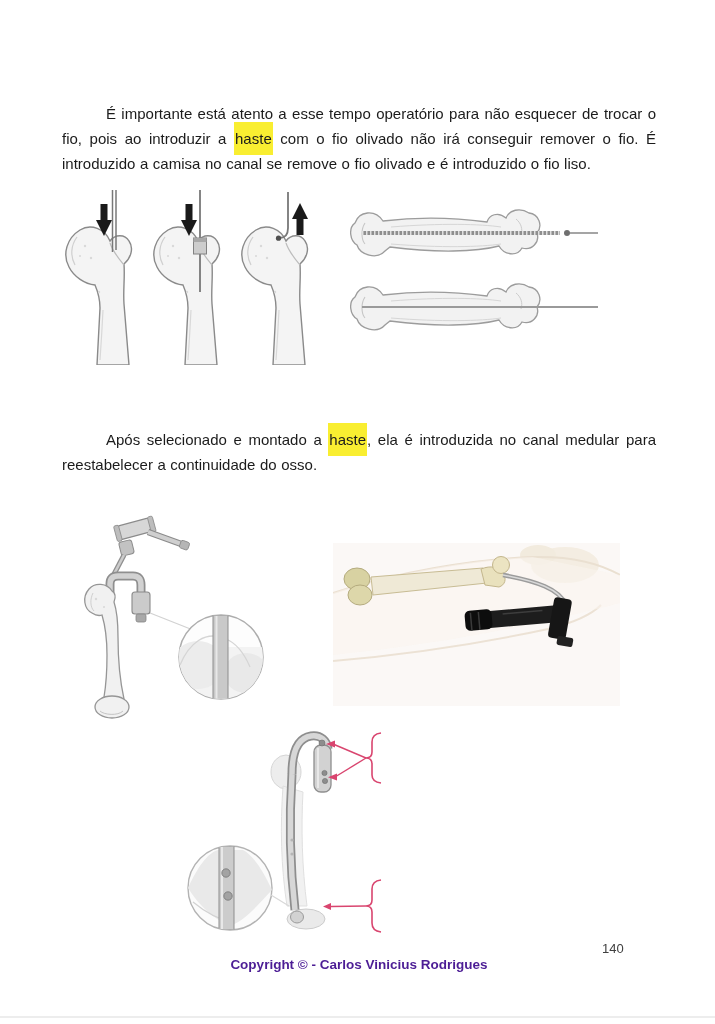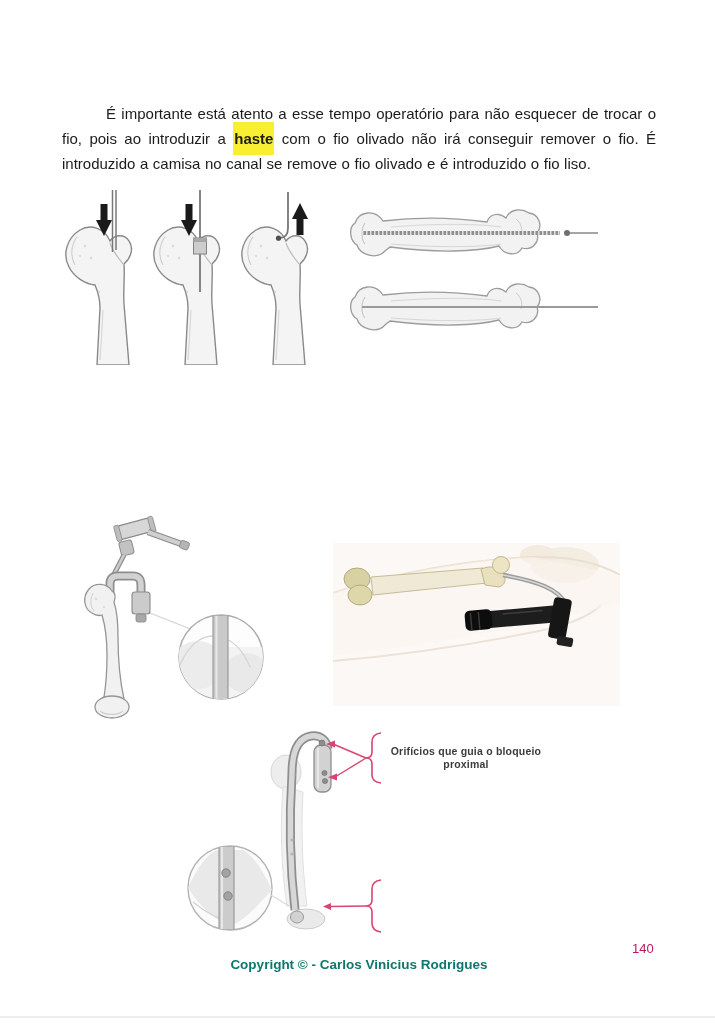--- a/index.html
+++ b/index.html
@@ -5,37 +5,37 @@
   html,body{margin:0;padding:0;background:#ffffff;}
   .page{position:relative;width:715px;height:1024px;background:#ffffff;overflow:hidden;
         font-family:"Liberation Sans","DejaVu Sans",sans-serif;color:var(--body-text,#1b1b1b);}
   .heading{position:absolute;left:62px;width:594px;font-size:15px;font-weight:bold;line-height:20px;}
   .h6{top:58px;}
   .h7{top:388px;}
   .para{position:absolute;left:62px;width:594px;font-size:15px;line-height:25px;
         text-align:justify;text-indent:44px;word-spacing:0.4px;}
   .p6{top:86px;}
   .p7{top:412px;}
-  .hl{background:var(--highlight,#f9ee31);padding:8px 1px;font-weight:bold;}
+  .hl{background:var(--highlight,#f9ee31);padding:8px 1px;}
   figure{position:absolute;margin:0;padding:0;}
   .figA{left:55px;top:188px;width:278px;height:177px;}
   .figB{left:345px;top:193px;width:335px;height:155px;}
   .figC{left:60px;top:497px;width:270px;height:235px;}
   .figD{left:333px;top:543px;width:287px;height:163px;}
   .figE{left:185px;top:712px;width:365px;height:235px;}
   .figE svg{position:absolute;left:0;top:0;}
   .callout{position:absolute;width:162px;text-align:center;font-size:10.5px;font-weight:bold;
            line-height:13px;color:#3c3c3c;letter-spacing:.2px;}
   .callout-proximal{left:200px;top:33px;}
   .callout-distal{left:200px;top:181px;}
   .accent-stroke{stroke:var(--callout-accent,#d9456f);fill:none;}
   .accent-fill{fill:var(--callout-accent,#d9456f);}
-  .page-number{position:absolute;left:632px;top:941px;font-size:13px;color:#be185d;}
+  .page-number{position:absolute;left:602px;top:941px;font-size:13px;color:#404040;}
   .copyright{position:absolute;left:62px;top:957px;width:594px;text-align:center;
-             font-size:13.5px;font-weight:bold;color:#0f766e;}
+             font-size:13.5px;font-weight:bold;color:#4c1d95;}
   .page-edge{position:absolute;left:0;top:1016px;width:715px;height:2px;background:#ededed;}
 </style>
 </head>
 <body>
 
 <div class="page">
 
   <p class="para p6"><span>É importante está atento a esse tempo operatório para não esquecer de trocar o fio, pois ao introduzir a </span><span class="hl">haste</span><span> com o fio olivado não irá conseguir remover o fio. É introduzido a camisa no canal se remove o fio olivado e é introduzido o fio liso.</span></p>
 
   <figure class="figA">
@@ -99,20 +99,21 @@
       <line x1="17" y1="40" x2="215" y2="40" stroke="#e0e0e0" stroke-width="4" stroke-dasharray="1.5,2.5"></line>
       <circle cx="222" cy="40" r="3" fill="#6f6f6f"></circle>
       <line x1="225" y1="40" x2="253" y2="40" stroke="#8f8f8f" stroke-width="1.6"></line>
       <g transform="translate(6,78)">
         <use href="#hfemur"></use>
       </g>
       <line x1="17" y1="114" x2="253" y2="114" stroke="#9a9a9a" stroke-width="2"></line>
     </svg>
   </figure>
 
+  <p class="para p7"><span>Após selecionado e montado a </span><span class="hl">haste</span><span>, ela é introduzida no canal medular para reestabelecer a continuidade do osso.</span></p>
 
   <figure class="figC">
     <svg width="270" height="235" viewBox="0 0 270 235">
       <defs>
         <clipPath id="lensC">
             <circle cx="161" cy="160" r="42"></circle>
           </clipPath>
       </defs>
 
       <g>
@@ -250,19 +251,18 @@
         <line class="accent-stroke" stroke-width="1.4" x1="181" y1="46" x2="150" y2="65"></line>
         <polygon class="accent-fill" points="150,28.5 150,35.5 141,32"></polygon>
         <polygon class="accent-fill" points="152,61.5 152,68.5 143,65.3"></polygon>
       </g>
       <g>
         <path class="accent-stroke" stroke-width="1.6" d="M196,168 Q187,169 187,177 L187,188 Q187,194 181,194 Q187,194 187,200 L187,211 Q187,219 196,220"></path>
         <line class="accent-stroke" stroke-width="1.4" x1="181" y1="194" x2="146" y2="194.5"></line>
         <polygon class="accent-fill" points="146,191 146,198 138,194.5"></polygon>
       </g>
     </svg>
-    <div class="callout callout-proximal">Orifícios que guia o bloqueio proximal</div>
   </figure>
 
   <div class="page-number">140</div>
   <div class="copyright">Copyright © - Carlos Vinicius Rodrigues</div>
   <div class="page-edge"></div>
 </div>
 
 </body></html>

